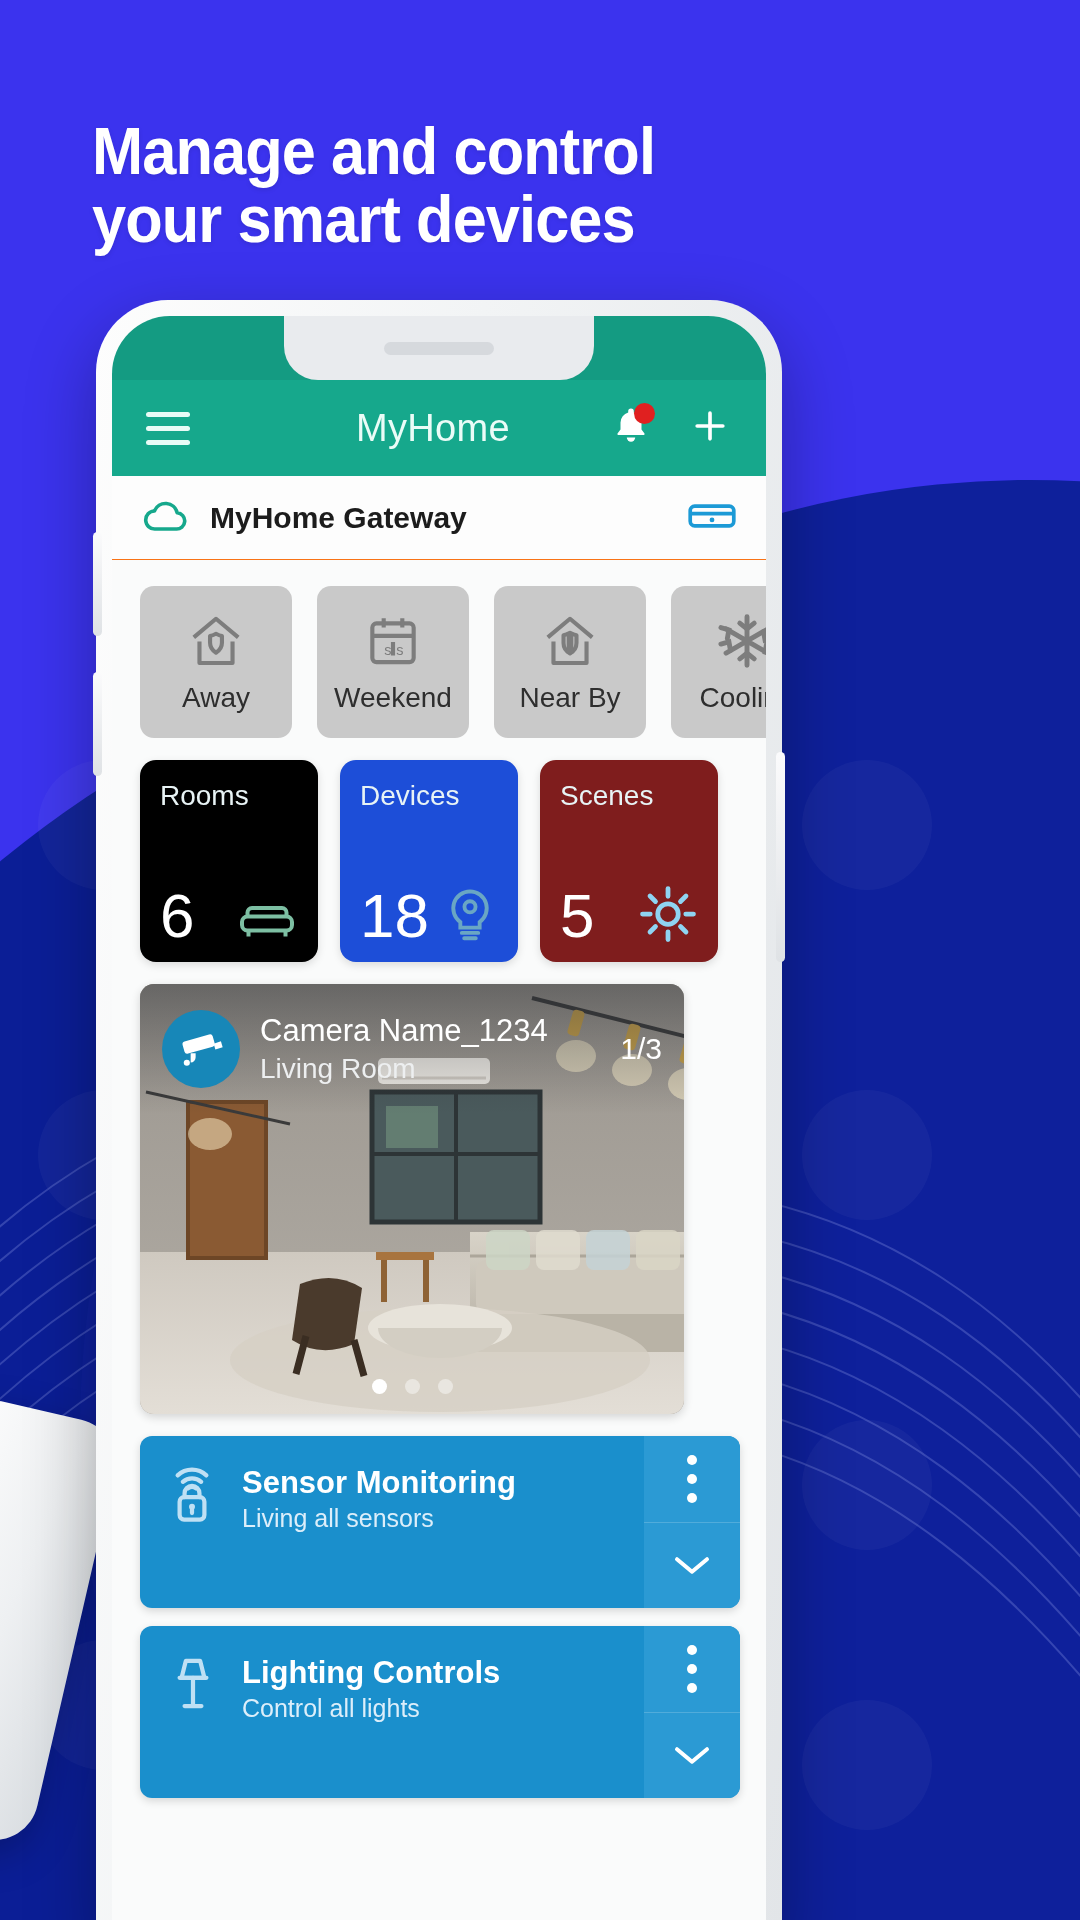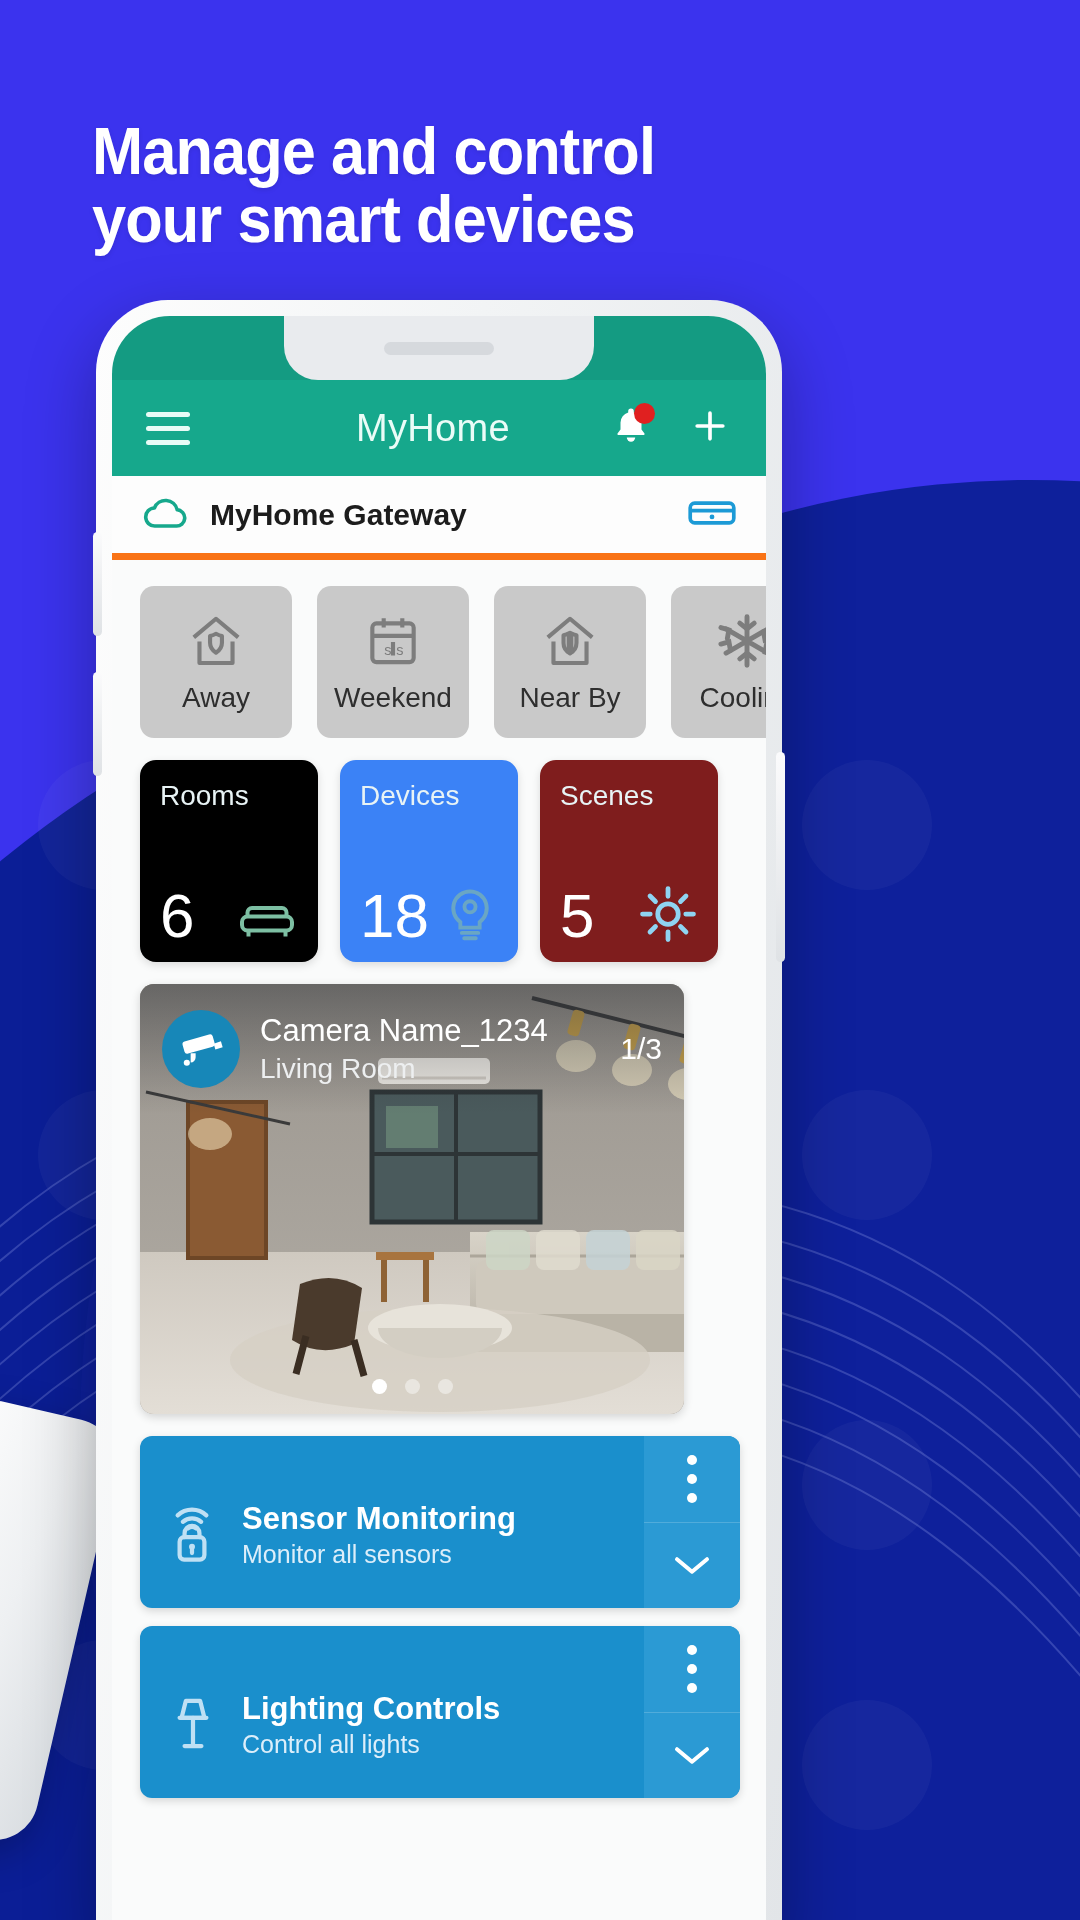--- a/index.html
+++ b/index.html
@@ -90,21 +90,21 @@
   .app-title {
     position:absolute; left:0; right:12px; text-align:center;
     color:#eafcf7; font-size:38px; letter-spacing:.3px;
   }
   .menu-icon { width:44px; display:flex; flex-direction:column; gap:9px; z-index:2; }
   .menu-icon span { display:block; height:5px; background:#e8fbf6; border-radius:3px; }
   .appbar-right { margin-left:auto; display:flex; align-items:center; gap:36px; z-index:2; }
 
   
   .gateway {
-    height:84px; background:#fdfdfd; border-bottom:7px solid #f97316;
+    height:84px; background:#fdfdfd; border-bottom:1px solid #f97316;
     display:flex; align-items:center; padding:0 30px; gap:20px;
   }
   .gw-text { font-size:30px; font-weight:bold; color:#1c1c1c; }
   .gw-right { margin-left:auto; }
 
   
   .modes { display:flex; gap:25px; padding:26px 0 0 28px; }
   .mode {
     width:152px; height:152px; flex:0 0 152px;
     background:#c9c9c9; border-radius:14px;
@@ -118,21 +118,21 @@
   .stat {
     width:178px; height:202px; flex:0 0 178px;
     border-radius:16px; padding:20px 20px 18px 20px;
     display:flex; flex-direction:column; justify-content:space-between;
     box-shadow:0 3px 9px rgba(0,0,0,.13);
   }
   .stat-title { font-size:28px; color:#e8f3f5; }
   .stat-bottom { display:flex; align-items:flex-end; justify-content:space-between; }
   .stat-num { font-size:62px; color:#fff; line-height:.92; }
   .s-rooms  { background:#000000; }
-  .s-devices{ background:#3b82f6; }
+  .s-devices{ background:#1d4ed8; }
   .s-scenes { background:#7f1d1d; }
 
   
   .camera {
     margin:22px 0 0 28px; width:544px; height:430px;
     border-radius:14px; overflow:hidden; position:relative;
     box-shadow:0 3px 10px rgba(0,0,0,.16);
     background:linear-gradient(160deg,#8e8a84 0%,#a8a39c 38%,#b9b3ab 62%,#9d9890 100%);
   }
   .cam-photo { position:absolute; inset:0; overflow:hidden; }
@@ -158,21 +158,21 @@
   .dot { width:15px; height:15px; border-radius:50%; background:rgba(255,255,255,.45); }
   .dot.on { background:#ffffff; }
 
   
   .lists { padding:22px 0 0 28px; display:flex; flex-direction:column; gap:18px; }
   .lcard {
     width:600px; height:172px; border-radius:12px; overflow:hidden;
     background:#1A8FCC; display:flex;
     box-shadow:0 3px 9px rgba(0,0,0,.15);
   }
-  .lcard-main { flex:1; display:flex; align-items:center; gap:24px; padding:26px 0 0 28px; }
+  .lcard-main { flex:1; display:flex; align-items:flex-start; gap:24px; padding:26px 0 0 28px; }
   .lcard-txt { padding-top:2px; }
   .lcard-title { color:#fff; font-size:31px; font-weight:bold; line-height:1.22; }
   .lcard-sub { color:#dceefa; font-size:25px; line-height:1.35; }
   .lcard-side { width:96px; display:flex; flex-direction:column; background:#2B9AD4; }
   .lcard-side > div {
     flex:1; display:flex; align-items:center; justify-content:center;
   }
   .lcard-side .bot { border-top:1px solid rgba(255,255,255,.18); }
   .kebab { display:flex; flex-direction:column; gap:9px; }
   .kebab i { width:10px; height:10px; border-radius:50%; background:#fff; display:block; }
@@ -459,21 +459,21 @@
               <path d="M5.9 8a5.5 5.5 0 0 1 7.4 0"></path>
               <path d="M8 10.6a2.6 2.6 0 0 1 3.2 0"></path>
               <path d="M6.6 14.2v-1.6a3 3 0 0 1 6 0v1.6"></path>
               <rect x="4.6" y="14.2" width="10" height="9" rx="1.8"></rect>
               <circle cx="9.6" cy="18" r="1.2" fill="#bfe0f4" stroke="none"></circle>
               <path d="M9.6 19v1.6"></path>
             </svg>
           </span>
           <div class="lcard-txt">
             <div class="lcard-title">Sensor Monitoring</div>
-            <div class="lcard-sub">Monitor all sensors</div>
+            <div class="lcard-sub">Living all sensors</div>
           </div>
         </div>
         <div class="lcard-side">
           <div>
             <span class="kebab">
                 <i></i>
                 <i></i>
                 <i></i>
               </span>
           </div>

